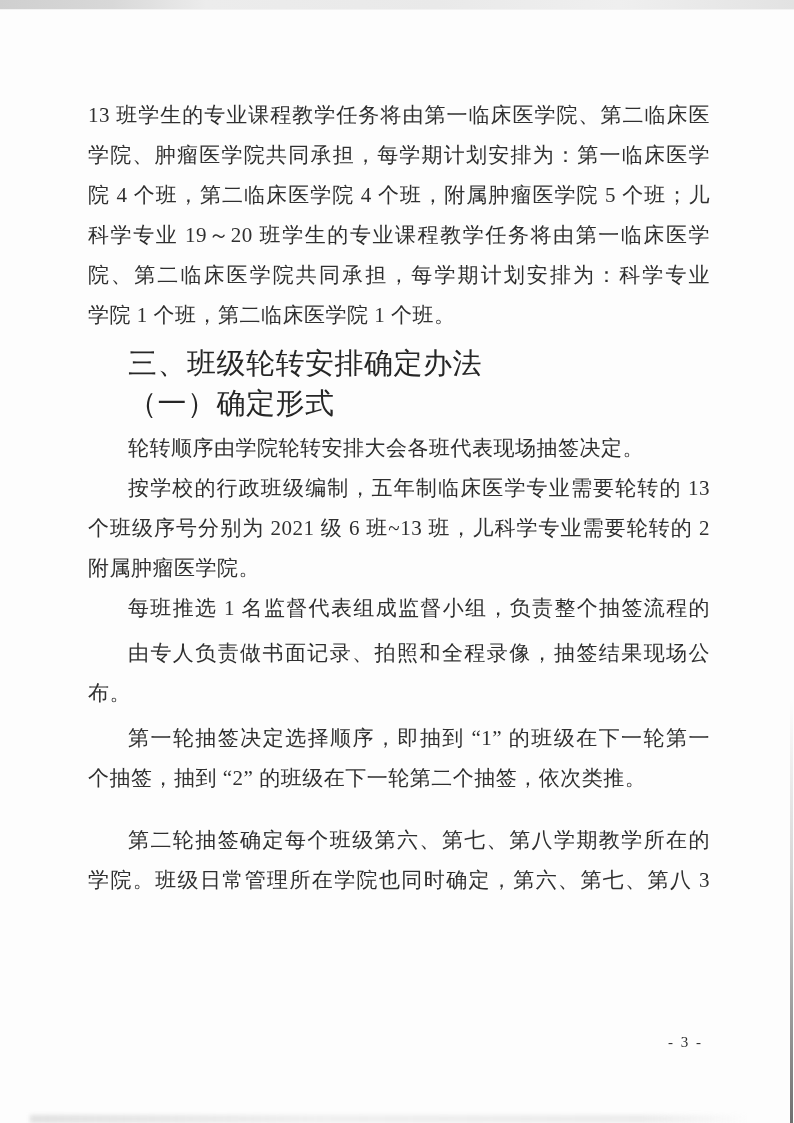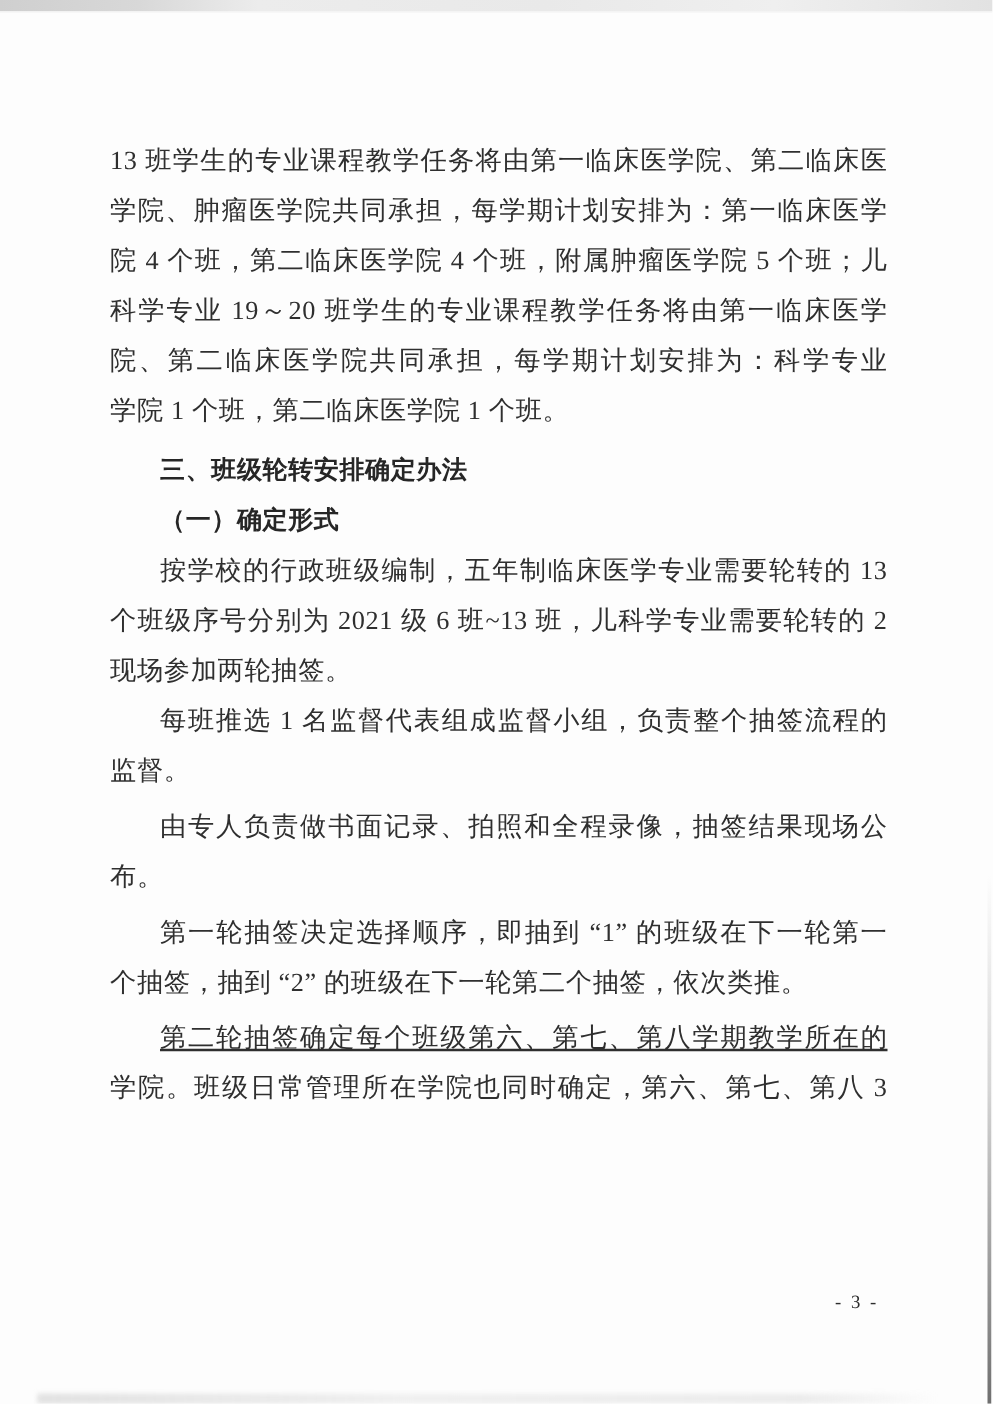--- a/index.html
+++ b/index.html
@@ -34,43 +34,43 @@
     left: 30px;
     bottom: 0;
     width: 720px;
     height: 8px;
     background: linear-gradient(90deg, rgba(190,190,190,0.45), rgba(210,210,210,0.3) 40%, rgba(205,205,205,0.35) 85%, rgba(220,220,220,0));
     filter: blur(2px);
   }
   .doc-text {
     position: absolute;
     left: 88px;
-    top: 108px;
+    top: 95px;
     width: 622px;
     font-size: 21px;
     line-height: 40px;
     color: #2f2f2f;
     letter-spacing: 0.5px;
   }
   .line {
     height: 40px;
     overflow: visible;
     white-space: nowrap;
   }
   .line.justify {
     white-space: normal;
     text-align: justify;
     text-align-last: justify;
   }
   .line.indent {
     text-indent: 40px;
   }
   .line.heading {
-    font-weight: bold;
-    font-size: 20px;
+    font-weight: normal;
+    font-size: 29px;
     color: #262626;
   }
   .page-number {
     position: absolute;
     left: 668px;
     top: 1034px;
     font-size: 15px;
     letter-spacing: 2px;
     color: #2d2d2d;
   }
@@ -82,29 +82,29 @@
 
 <div class="doc-text" id="doc-lines">
     <div class="line justify">13 班学生的专业课程教学任务将由第一临床医学院、第二临床医</div>
     <div class="line justify">学院、肿瘤医学院共同承担，每学期计划安排为：第一临床医学</div>
     <div class="line justify">院 4 个班，第二临床医学院 4 个班，附属肿瘤医学院 5 个班；儿</div>
     <div class="line justify">科学专业 19～20 班学生的专业课程教学任务将由第一临床医学</div>
     <div class="line justify">院、第二临床医学院共同承担，每学期计划安排为：科学专业</div>
     <div class="line">学院 1 个班，第二临床医学院 1 个班。</div>
     <div class="line heading indent" style="margin-top: 8px;">三、班级轮转安排确定办法</div>
     <div class="line heading indent">（一）确定形式</div>
+    <div class="line indent" style="margin-top: 5px;">轮转顺序由学院轮转安排大会各班代表现场抽签决定。</div>
     <div class="line indent justify">按学校的行政班级编制，五年制临床医学专业需要轮转的 13</div>
     <div class="line justify">个班级序号分别为 2021 级 6 班~13 班，儿科学专业需要轮转的 2</div>
-    <div class="line">现场参加两轮抽签。</div>
+    <div class="line">附属肿瘤医学院。</div>
     <div class="line indent justify" style="margin-top: 0;">每班推选 1 名监督代表组成监督小组，负责整个抽签流程的</div>
-    <div class="line">监督。</div>
     <div class="line indent justify" style="margin-top: 5px;">由专人负责做书面记录、拍照和全程录像，抽签结果现场公</div>
     <div class="line">布。</div>
     <div class="line indent justify" style="margin-top: 5px;">第一轮抽签决定选择顺序，即抽到 “1” 的班级在下一轮第一</div>
     <div class="line">个抽签，抽到 “2” 的班级在下一轮第二个抽签，依次类推。</div>
-    <div class="line indent justify" style="margin-top: 4px; text-decoration: underline;">第二轮抽签确定每个班级第六、第七、第八学期教学所在的</div>
+    <div class="line indent justify" style="margin-top: 22px;">第二轮抽签确定每个班级第六、第七、第八学期教学所在的</div>
     <div class="line justify">学院。班级日常管理所在学院也同时确定，第六、第七、第八 3</div>
   </div>
 
 <div class="page-number">- 3 -</div>
 
 <div class="scan-edge-right"></div>
 <div class="scan-smudge-bottom"></div>
 
 </body></html>

